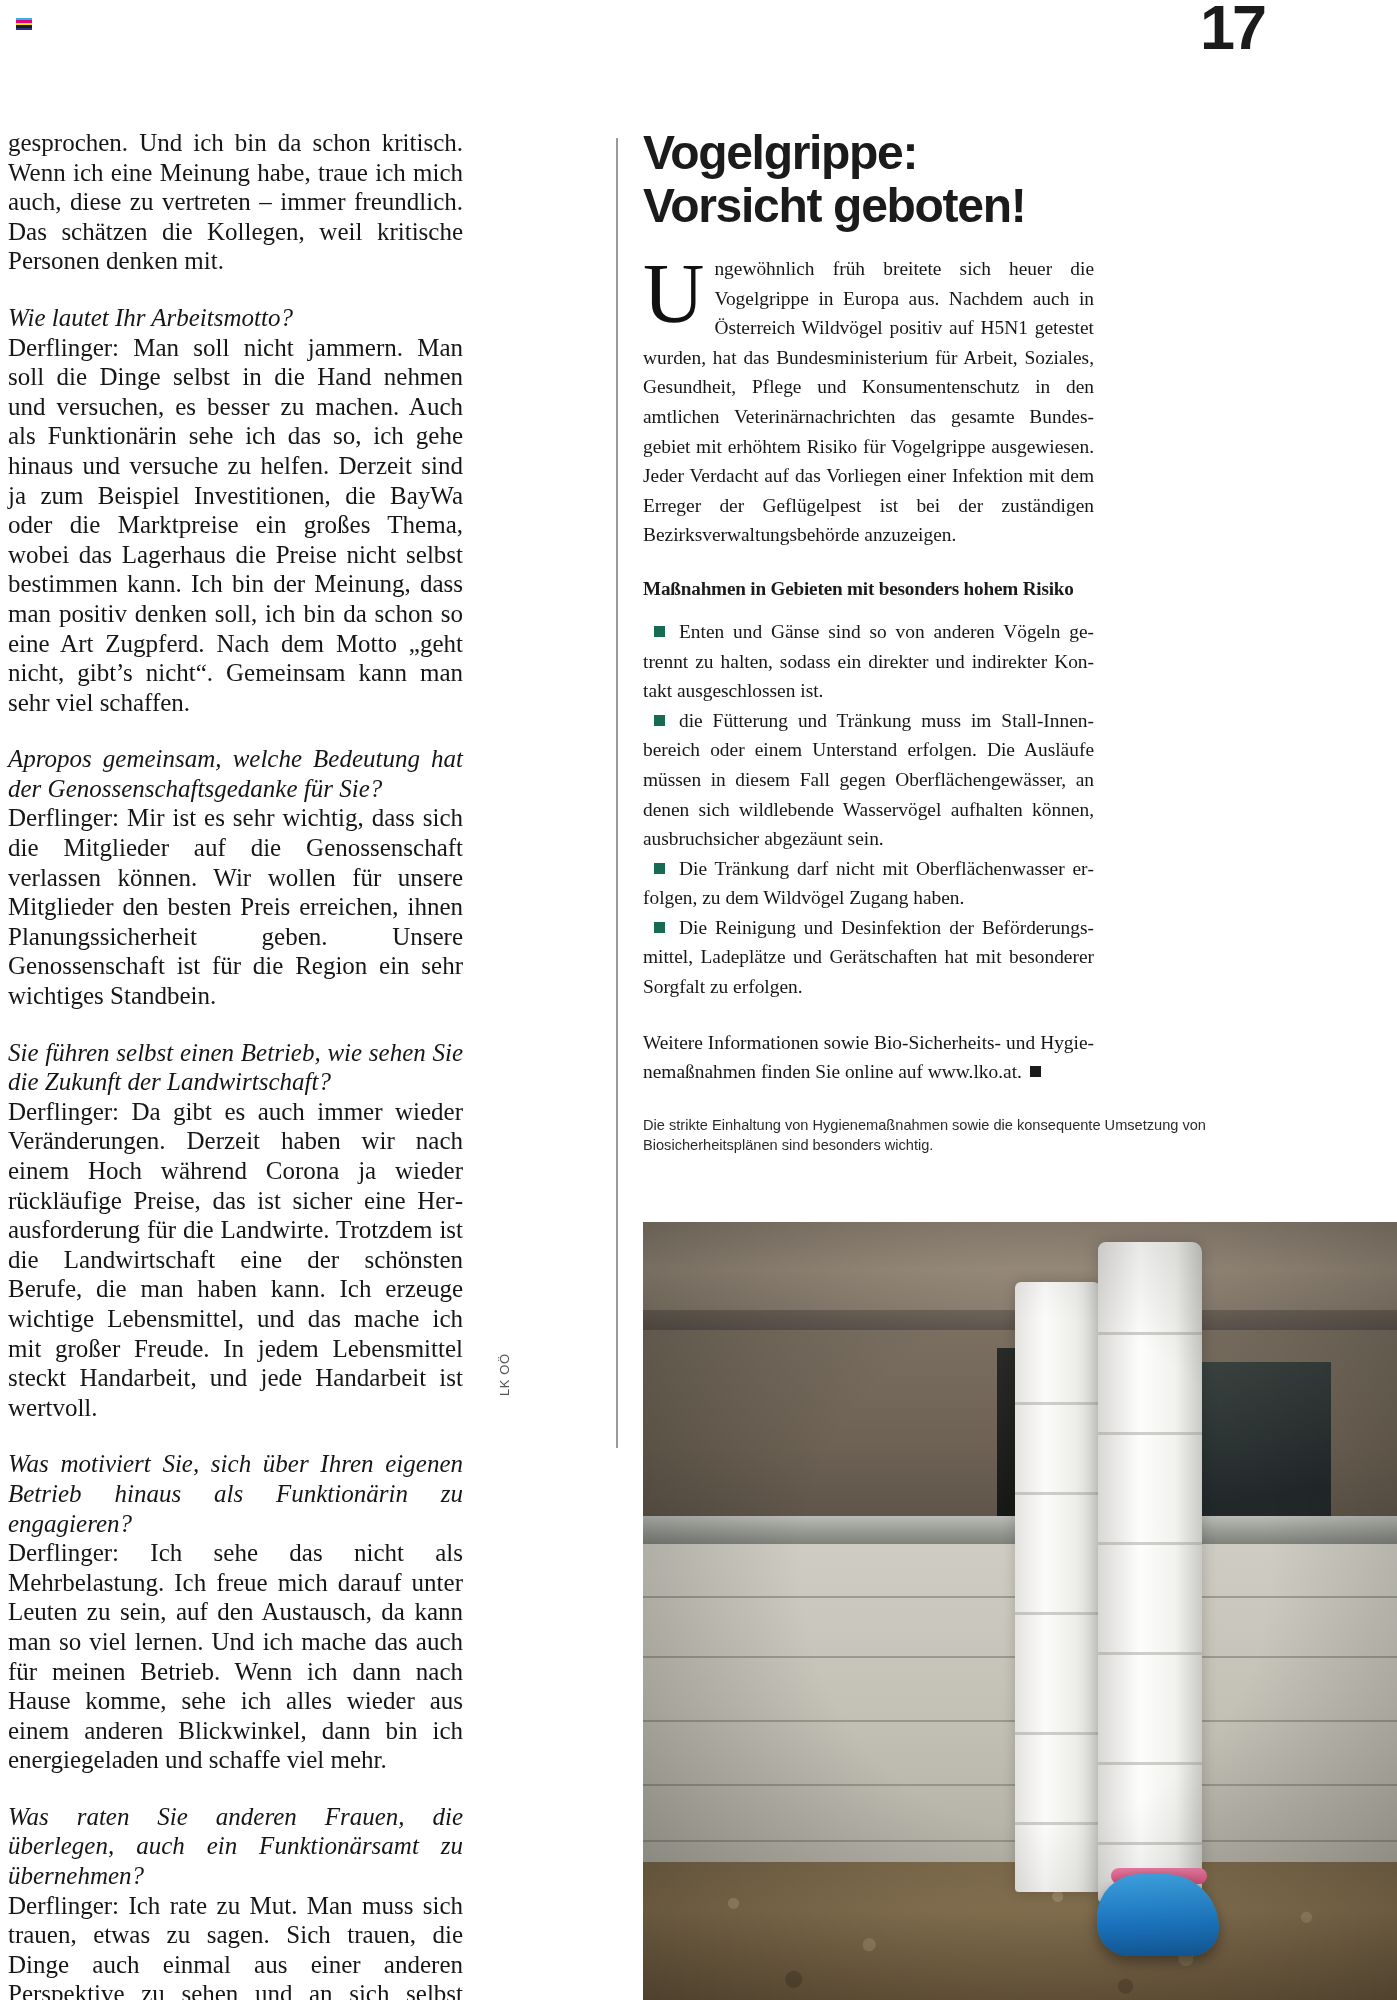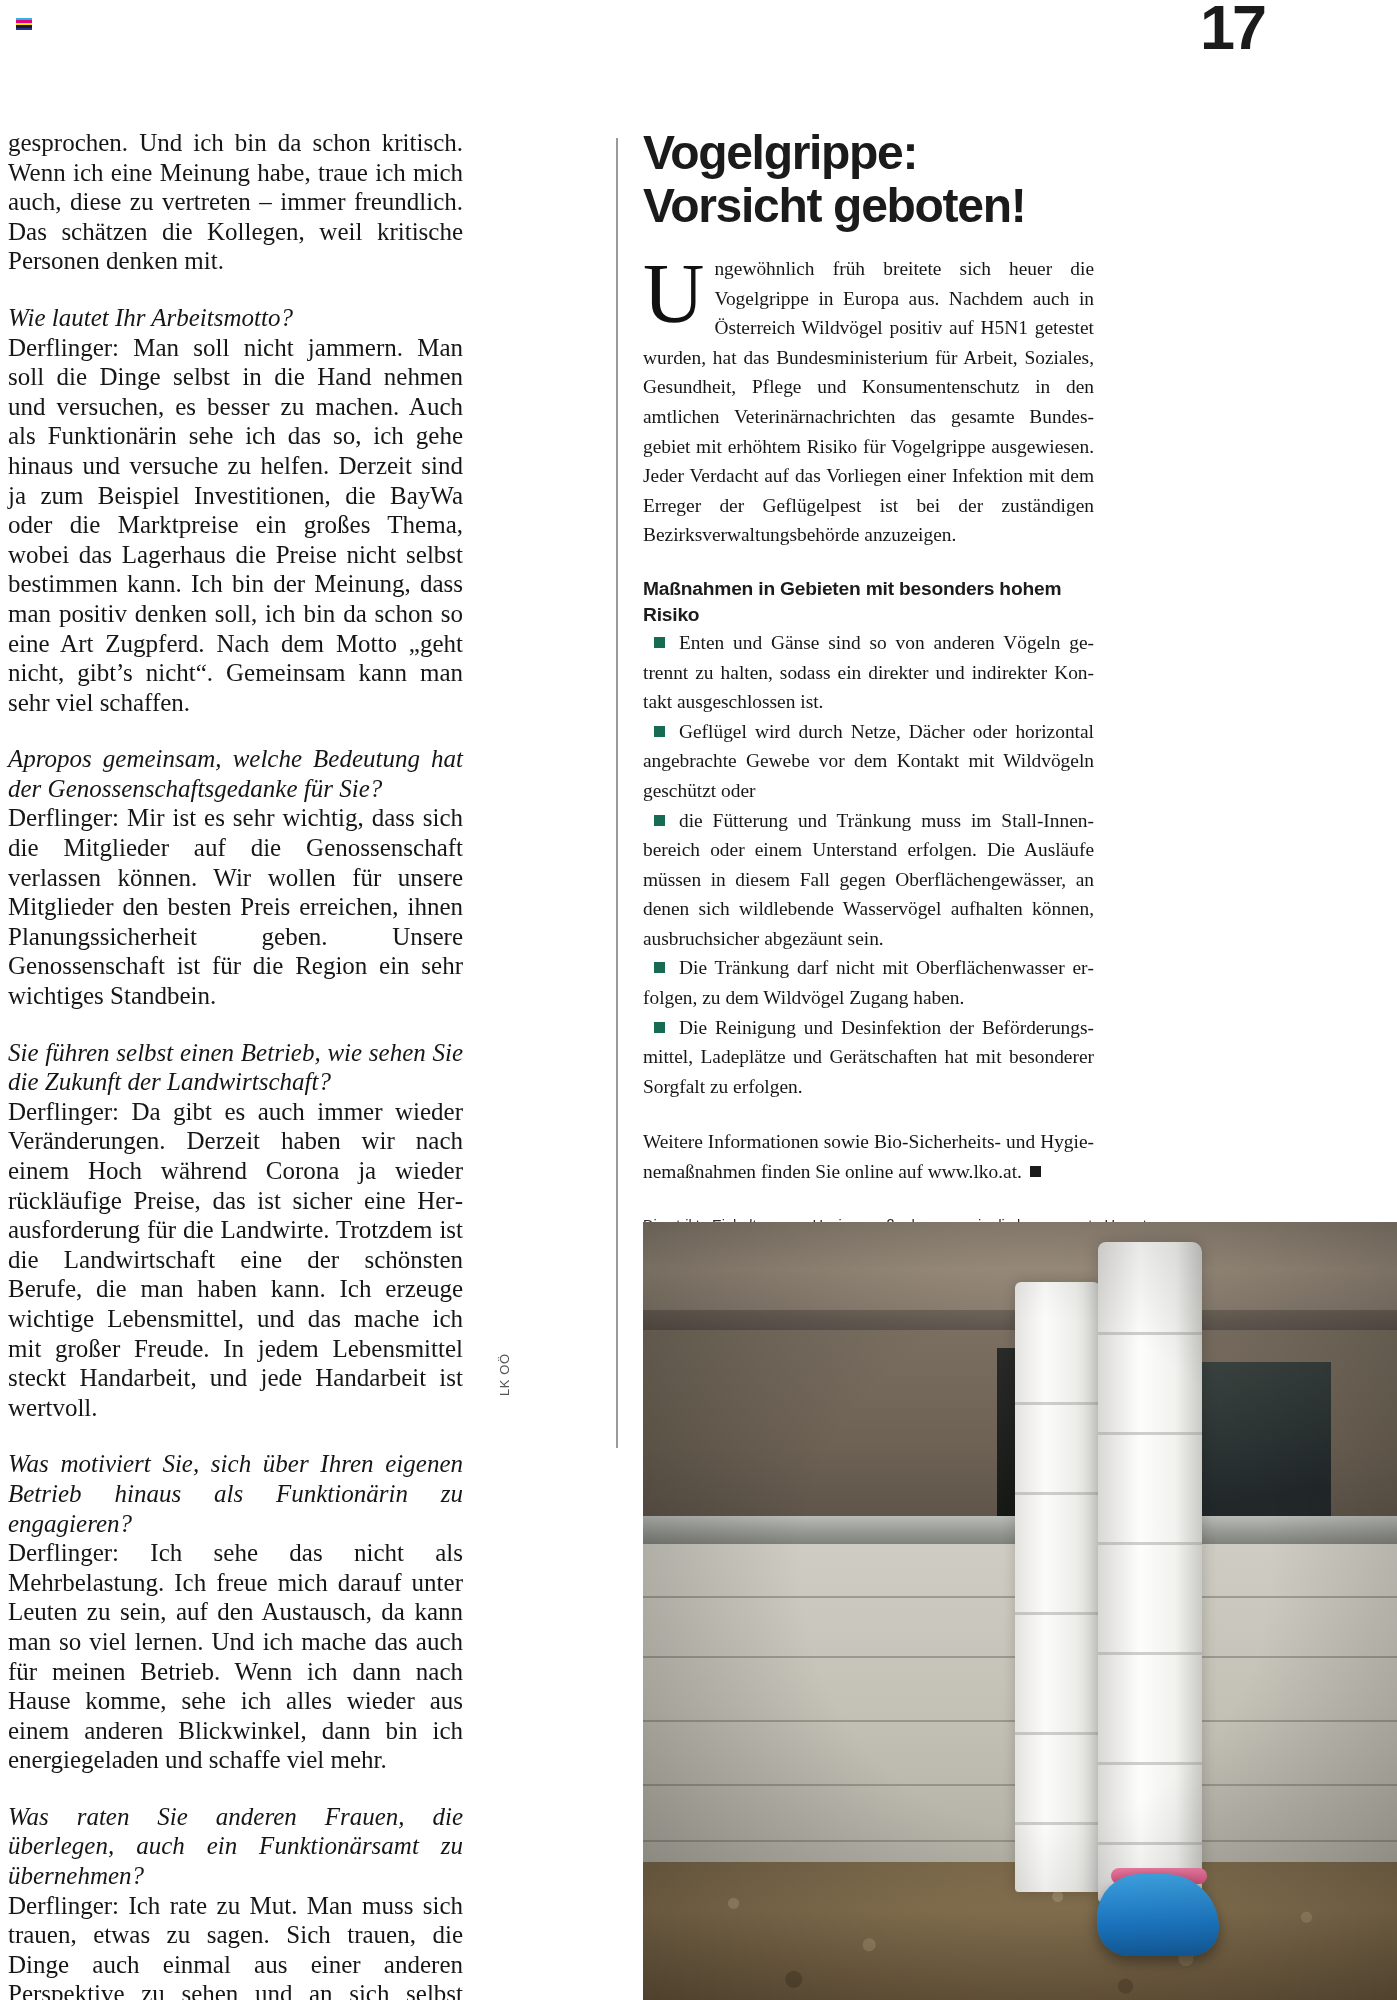--- a/index.html
+++ b/index.html
@@ -136,26 +136,26 @@
   #dropcap {
     float: left;
     font-family: "Liberation Serif", serif;
     font-size: 85px;
     line-height: 70px;
     padding: 4px 10px 0 0;
     color: #111;
   }
 
   .sec-head {
-    font-family: Liberation Sans, sans-serif;
+    font-family: Liberation Serif, serif;
     font-weight: bold;
     font-size: 19.2px;
     line-height: 26px;
     letter-spacing: -0.2px;
-    margin-bottom: 0;
+    margin-bottom: 15px;
     color: #1b1b1b;
   }
 
   ul.measures {
     list-style: none;
     margin: 0 0 26px 0;
   }
   ul.measures li {
     font-size: 19.4px;
     line-height: 29.6px;
@@ -353,21 +353,20 @@
 
 
   <div id="lead-par" class="r-body">
     <span id="dropcap">U</span><span>ngewöhnlich früh breitete sich heuer die Vogelgrippe in Europa aus. Nachdem auch in Österreich Wildvögel positiv auf H5N1 getestet wurden, hat das Bundesministerium für Arbeit, Soziales, Gesundheit, Pflege und Konsumentenschutz in den amtlichen Veterinärnachrichten das gesamte Bundes­gebiet mit erhöhtem Risiko für Vogelgrippe ausgewie­sen. Jeder Verdacht auf das Vorliegen einer Infektion mit dem Erreger der Geflügelpest ist bei der zuständi­gen Bezirksverwaltungsbehörde anzuzeigen.</span>
   </div>
 
   <div class="sec-head">Maßnahmen in Gebieten mit besonders hohem Risiko</div>
 
   <ul class="measures">
     <li><span class="bullet-sq"></span><span>Enten und Gänse sind so von anderen Vögeln ge­trennt zu halten, sodass ein direkter und indirekter Kon­takt ausgeschlossen ist.</span></li>
-    <li><span class="bullet-sq"></span><span>Geflügel wird durch Netze, Dächer oder horizontal angebrachte Gewebe vor dem Kontakt mit Wildvögeln geschützt oder</span></li>
     <li><span class="bullet-sq"></span><span>die Fütterung und Tränkung muss im Stall-Innen­bereich oder einem Unterstand erfolgen. Die Ausläufe müssen in diesem Fall gegen Oberflächengewässer, an denen sich wildlebende Wasservögel aufhalten können, ausbruchsicher abgezäunt sein.</span></li>
     <li><span class="bullet-sq"></span><span>Die Tränkung darf nicht mit Oberflächenwasser er­folgen, zu dem Wildvögel Zugang haben.</span></li>
     <li><span class="bullet-sq"></span><span>Die Reinigung und Desinfektion der Beförderungs­mittel, Ladeplätze und Gerätschaften hat mit besonde­rer Sorgfalt zu erfolgen.</span></li>
   </ul>
 
   <div id="closing-par" class="r-body">
     <span>Weitere Informationen sowie Bio-Sicherheits- und Hygie­nemaßnahmen finden Sie online auf www.lko.at.</span><span class="endmark"></span>
   </div>
 
   <div id="caption">Die strikte Einhaltung von Hygienemaßnahmen sowie die konsequente Umsetzung von Biosicherheitsplänen sind besonders wichtig.</div>

